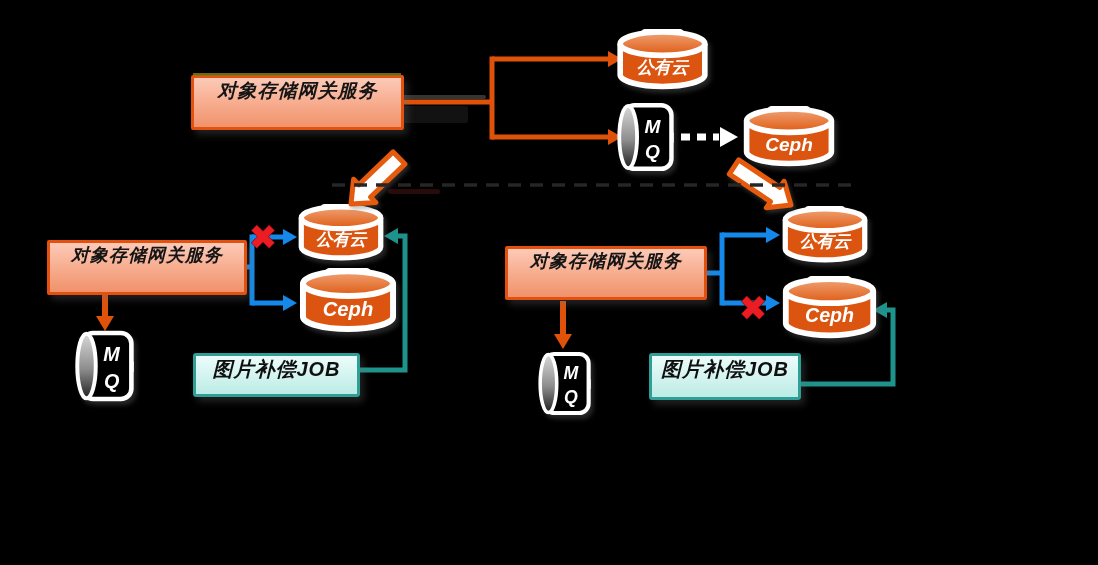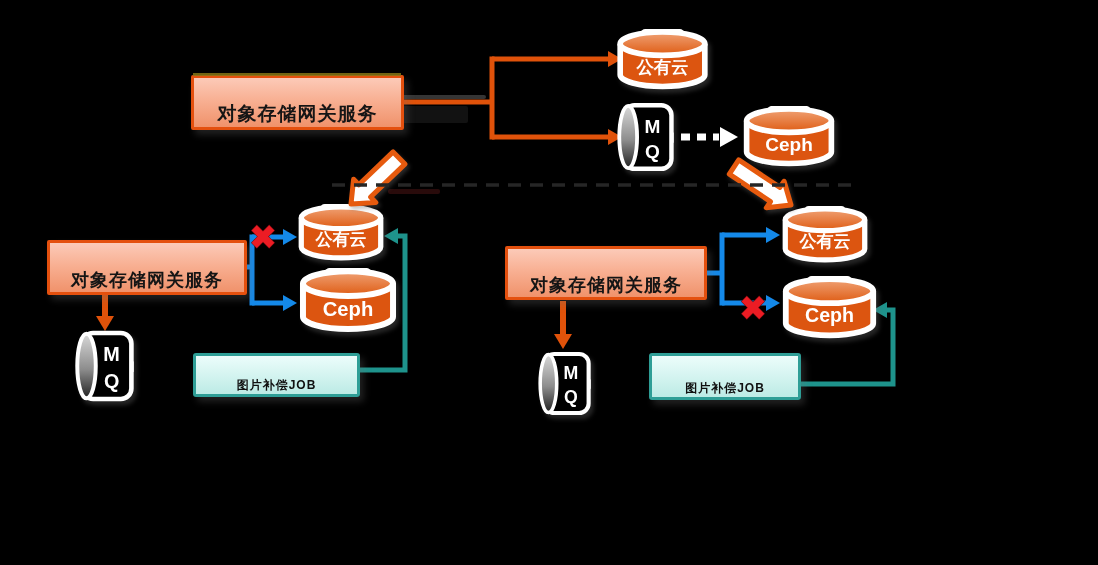--- a/index.html
+++ b/index.html
@@ -2,33 +2,33 @@
 <html><head>
 <meta charset="utf-8">
 <style>
   html,body{margin:0;padding:0;background:#000;}
   #stage{
     position:relative;width:1098px;height:565px;background:#000;overflow:hidden;
     font-family:"Liberation Sans","DejaVu Sans",sans-serif;
   }
   #stage svg.layer{position:absolute;left:0;top:0;width:1098px;height:565px;}
   .lz1{z-index:1}.lz3{z-index:3}
-  .node{position:absolute;z-index:2;box-sizing:border-box;display:flex;align-items:flex-end;justify-content:center;}
+  .node{position:absolute;z-index:2;box-sizing:border-box;display:flex;align-items:flex-start;justify-content:center;font-style:italic;}
   .gateway-box{
     background:linear-gradient(180deg,#fccab8 0%,#f8b093 45%,#f0926b 100%);
     border:3px solid #e4500e;border-radius:2px;
     color:#151515;font-weight:bold;font-size:19px;letter-spacing:1px;
     box-shadow:4px 5px 7px rgba(115,115,115,.28);
     margin-left:44px;
   }
   .gateway-box .topline{position:absolute;left:-1px;top:-5px;width:100.5%;height:3px;background:#857616;opacity:.85;}
   .job-box{
     background:linear-gradient(180deg,#ecfdfb 0%,#d2f3ef 55%,#bcebe5 100%);
     border:3px solid #2e9e96;border-radius:3px;
-    color:#101010;font-weight:bold;font-size:12px;letter-spacing:1px;
+    color:#101010;font-weight:bold;font-size:20px;letter-spacing:1px;
     box-shadow:4px 5px 7px rgba(115,115,115,.28);
   }
   .cyl, .mq{filter:drop-shadow(3px 4px 2px rgba(105,105,105,.35));}
   .cyl svg,.mq svg{display:block;width:100%;height:100%;}
   .cyl-label{fill:#fff;font-weight:bold;font-family:"Liberation Sans","DejaVu Sans",sans-serif;}
   .mq-label{fill:#fff;font-weight:bold;font-family:"Liberation Sans","DejaVu Sans",sans-serif;font-size:30px;}
   .conn{fill:none;}
   .orange{stroke:#e0520a;}
   .blue{stroke:#1489e9;}
   .teal{stroke:#1e938c;}

